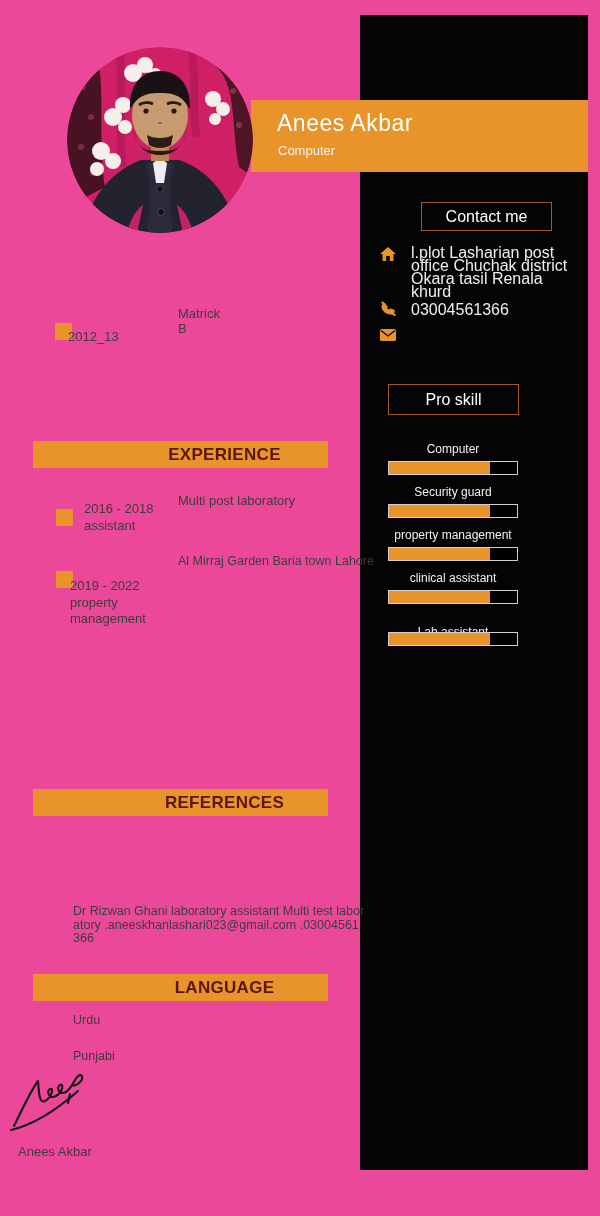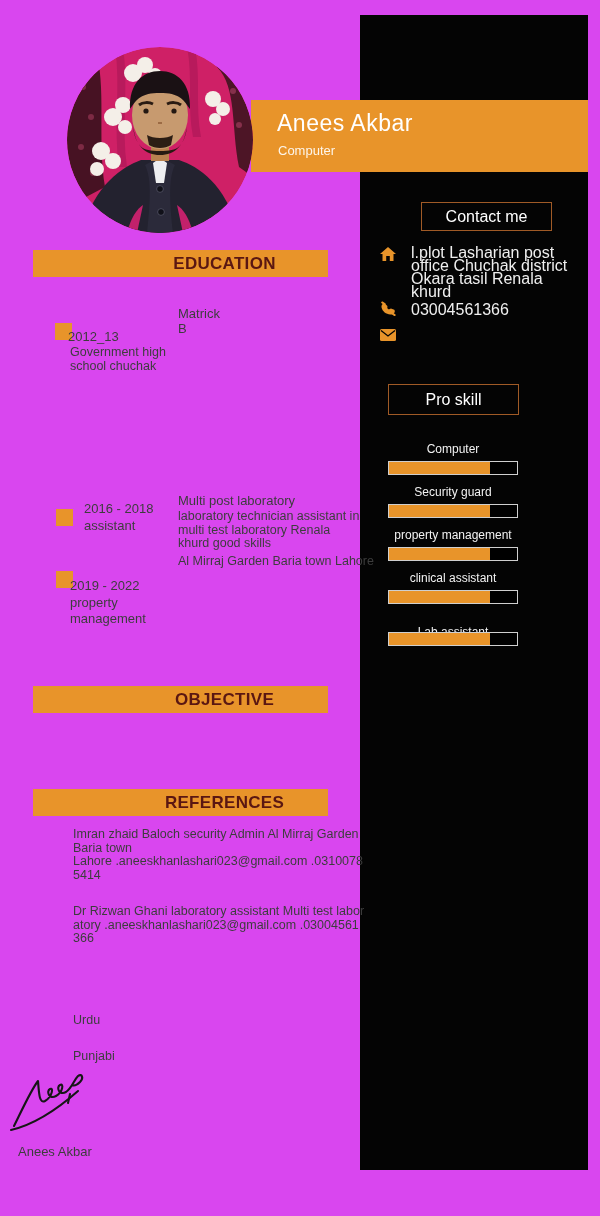--- a/index.html
+++ b/index.html
@@ -5,21 +5,21 @@
   :root{
     --orange:#E8942A;
     --panel:#040404;
     --heading:#5A1712;
     --body-text:#3D3D3D;
     --on-dark:#EFEFEF;
   }
   *{margin:0;padding:0;box-sizing:border-box;}
   html,body{background:#ffffff;}
   body{font-family:"Liberation Sans", sans-serif;}
-  .page{position:relative;width:600px;height:1216px;background:#d946ef;overflow:hidden;}
+  .page{position:relative;width:600px;height:1216px;background:#ec4899;overflow:hidden;}
 
   
   .black-panel{position:absolute;left:360px;top:15px;width:228px;height:1155px;background:var(--panel);}
 
   
   .orange-band{position:absolute;left:251px;top:100px;width:337px;height:72px;background:var(--orange);}
   .name{position:absolute;left:26px;top:10px;font-size:23px;color:#ffffff;letter-spacing:.5px;}
   .subtitle{position:absolute;left:27px;top:43px;font-size:13px;color:#fdf5ea;}
 
   
@@ -121,50 +121,46 @@
           <circle cx="107" cy="64" r="2.6" fill="#241812"></circle>
         <path d="M91 76 L95 76" stroke="#9c6b44" stroke-width="2"></path>
         <circle cx="93" cy="142" r="3.4" fill="#101018" stroke="#4a4a5c" stroke-width="1"></circle>
         <circle cx="94" cy="165" r="3.4" fill="#101018" stroke="#4a4a5c" stroke-width="1"></circle>
         <path d="M60 186 C64 170 70 162 76 158 L70 186 Z" fill="#c2216b"></path>
         <path d="M126 186 C122 170 116 162 110 158 L116 186 Z" fill="#c2216b"></path>
       </g>
     </svg>
   </div>
 
-  <div class="section-bar bar-education">
-    <span>EDUCATION</span>
-  </div>
   <div class="bullet" style="left:55px;top:323px;"></div>
   <div class="txt t13" style="left:68px;top:329px;">2012_13</div>
-  <div class="txt t12 wrapblock" style="left:70px;top:346px;width:118px;">Government high school chuchak</div>
   <div class="txt t13" style="left:178px;top:306px;">Matrick</div>
   <div class="txt t13" style="left:178px;top:321px;">B</div>
 
+  <div class="section-bar bar-experience">
+    <span>EXPERIENCE</span>
+  </div>
   <div class="bullet" style="left:56px;top:509px;"></div>
   <div class="txt t13" style="left:84px;top:501px;">2016 - 2018</div>
   <div class="txt t13" style="left:84px;top:518px;">assistant</div>
   <div class="txt t13" style="left:178px;top:493px;">Multi post laboratory</div>
-  <div class="txt t12 wrapblock" style="left:178px;top:510px;width:186px;">laboratory technician assistant in multi test laboratory Renala khurd good skills</div>
   <div class="txt t12" style="left:178px;top:555px;white-space:nowrap;">Al Mirraj Garden Baria town Lahore</div>
   <div class="bullet" style="left:56px;top:571px;"></div>
   <div class="txt t13" style="left:70px;top:578px;">2019 - 2022</div>
   <div class="txt t13" style="left:70px;top:595px;width:95px;">property management</div>
 
-  <div class="section-bar bar-objective">
-    <span>OBJECTIVE</span>
-  </div>
 
   <div class="section-bar bar-references">
     <span>REFERENCES</span>
   </div>
-  <div class="txt t12 prewrap" style="left:73px;top:828px;width:292px;">Imran zhaid Baloch security Admin Al Mirraj Garden Baria town
-Lahore .aneeskhanlashari023@gmail.com .03100785414</div>
   <div class="txt t12 prewrap" style="left:73px;top:905px;width:292px;">Dr Rizwan Ghani laboratory assistant Multi test laboratory .aneeskhanlashari023@gmail.com .03004561366</div>
 
+  <div class="section-bar bar-language">
+    <span>LANGUAGE</span>
+  </div>
   <div class="txt t12" style="left:73px;top:1014px;">Urdu</div>
   <div class="txt t12" style="left:73px;top:1050px;">Punjabi</div>
 
   <div class="signature">
     <svg width="86" height="64" viewBox="0 0 86 64">
       <g stroke="#161616" stroke-width="2.1" fill="none" stroke-linecap="round" stroke-linejoin="round">
         <path d="M6 54 C13 40 23 18 30 9 C31 20 31 32 37 29 C44 25 46 15 42 17 C38 19 41 28 48 24 C55 20 56 11 52 13 C48 15 51 24 58 20 C64 16 66 8 70 4 C74 1 76 6 72 10 C69 13 66 14 64 13"></path>
         <path d="M3 58 C20 54 44 42 70 19"></path>
         <path d="M62 22 L60 31"></path>
       </g>

